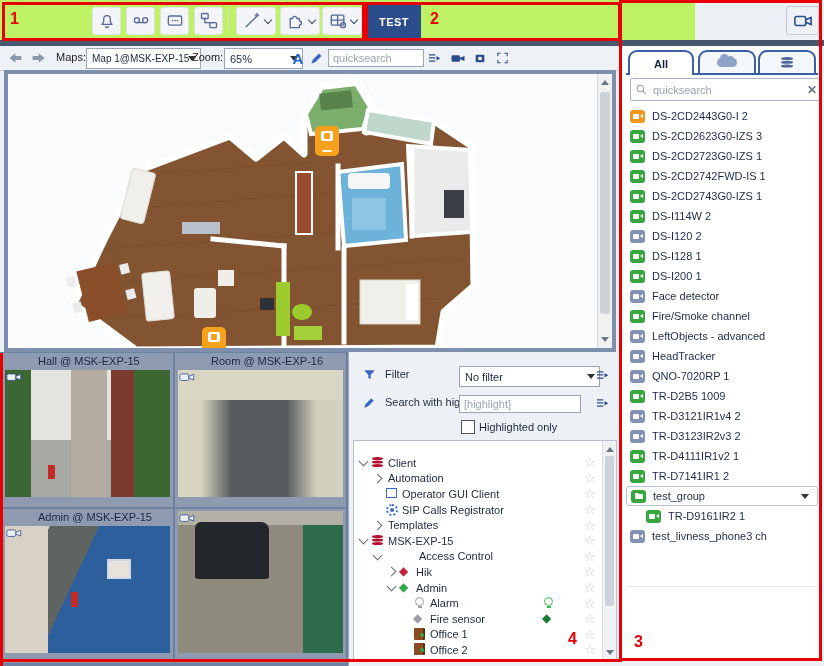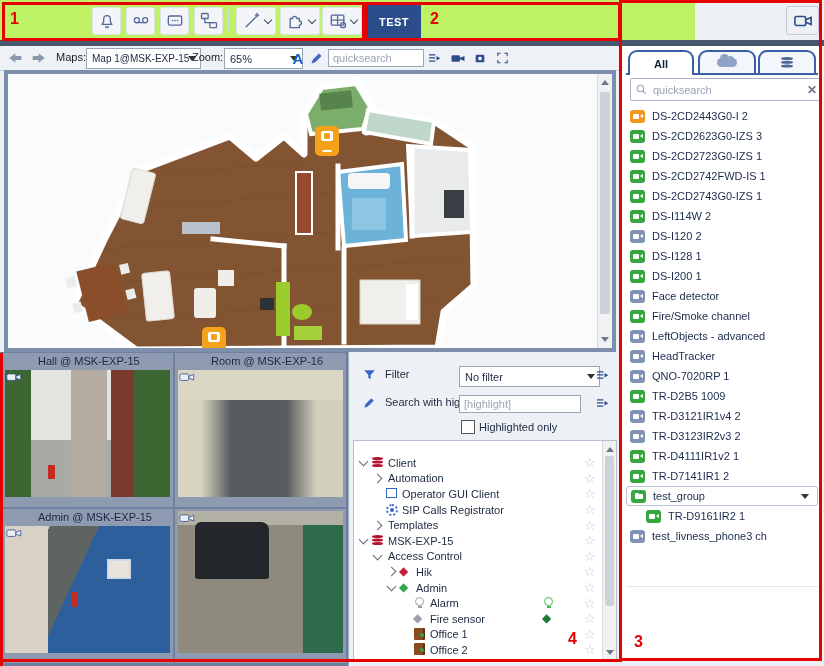--- a/index.html
+++ b/index.html
@@ -485,21 +485,21 @@
     <span class="tr-ic" style="left:188px"></span>
     <span class="star" style="left:230px">☆</span>
   </div>
         <div class="trow" style="padding-left: 6px;">
     <span class="exp down"></span>
     <span class="ti ti-db"></span>
     <span class="lbl">MSK-EXP-15</span>
     <span class="tr-ic" style="left:188px"></span>
     <span class="star" style="left:230px">☆</span>
   </div>
-        <div class="trow" style="padding-left: 20px;">
+        <div class="trow" style="padding-left: 20px; gap: 31px;">
     <span class="exp down"></span>
 
     <span class="lbl">Access Control</span>
     <span class="tr-ic" style="left:188px"></span>
     <span class="star" style="left:230px">☆</span>
   </div>
         <div class="trow" style="padding-left: 34px;">
     <span class="exp right"></span>
     <span class="ti ti-diamond-red"></span>
     <span class="lbl">Hik</span>

